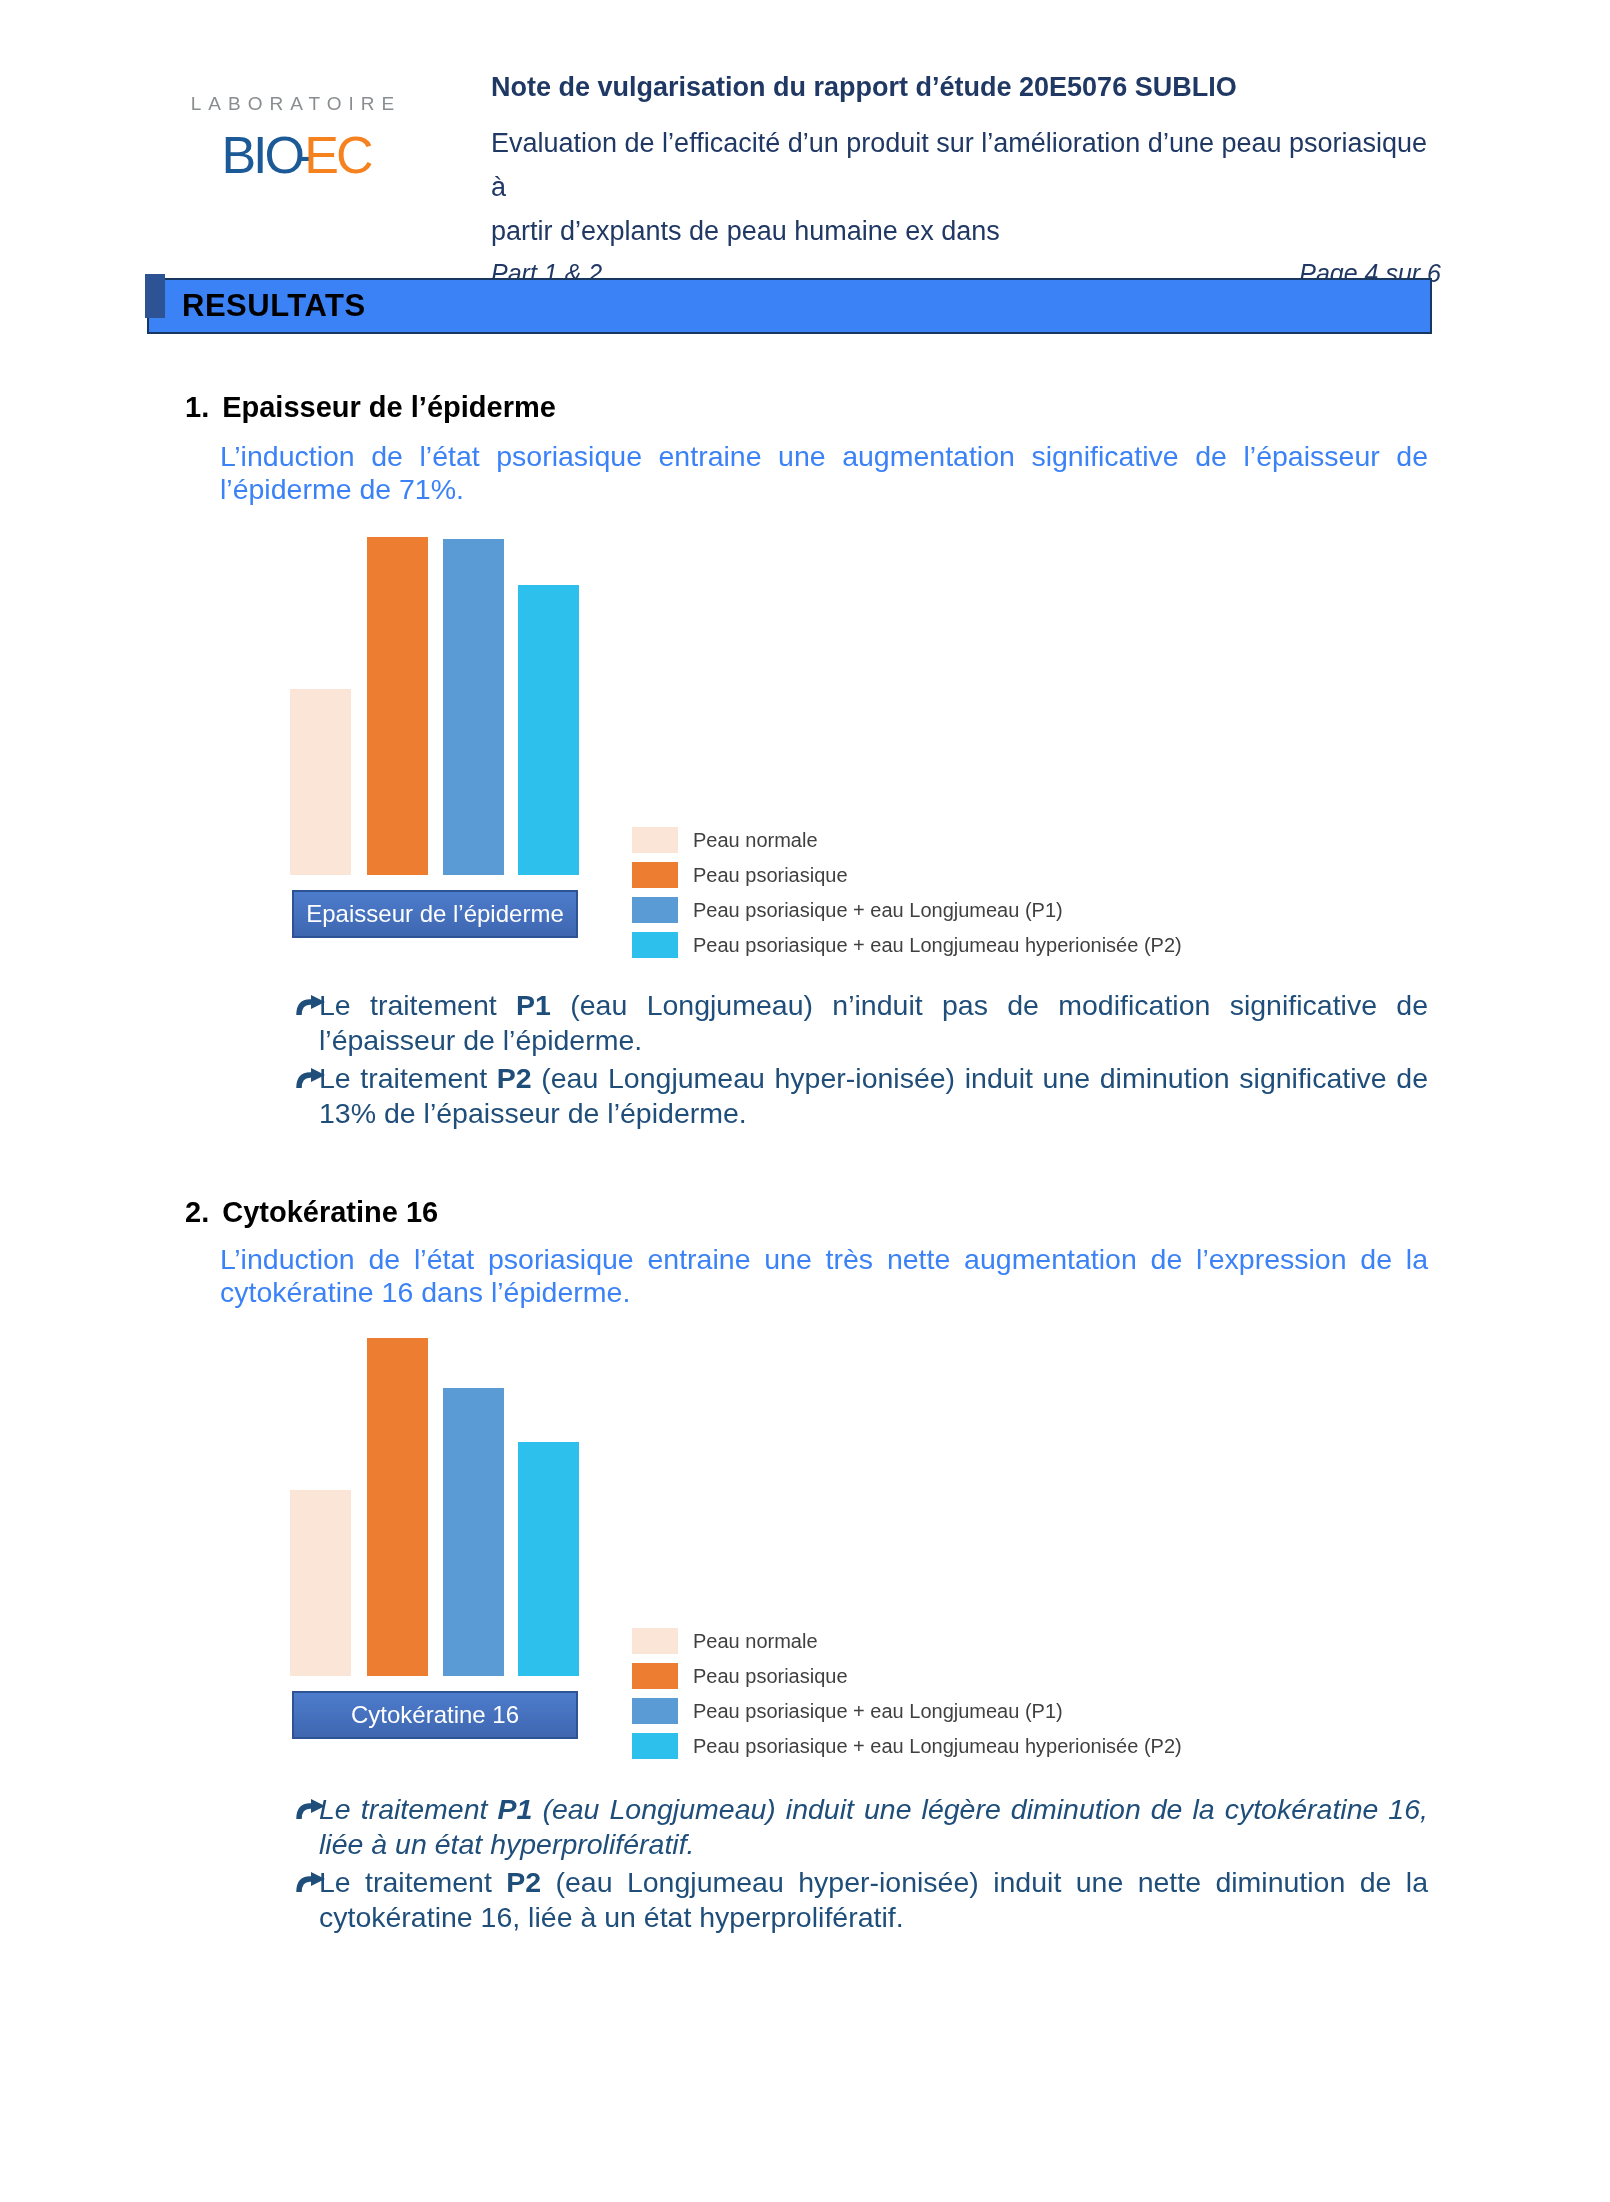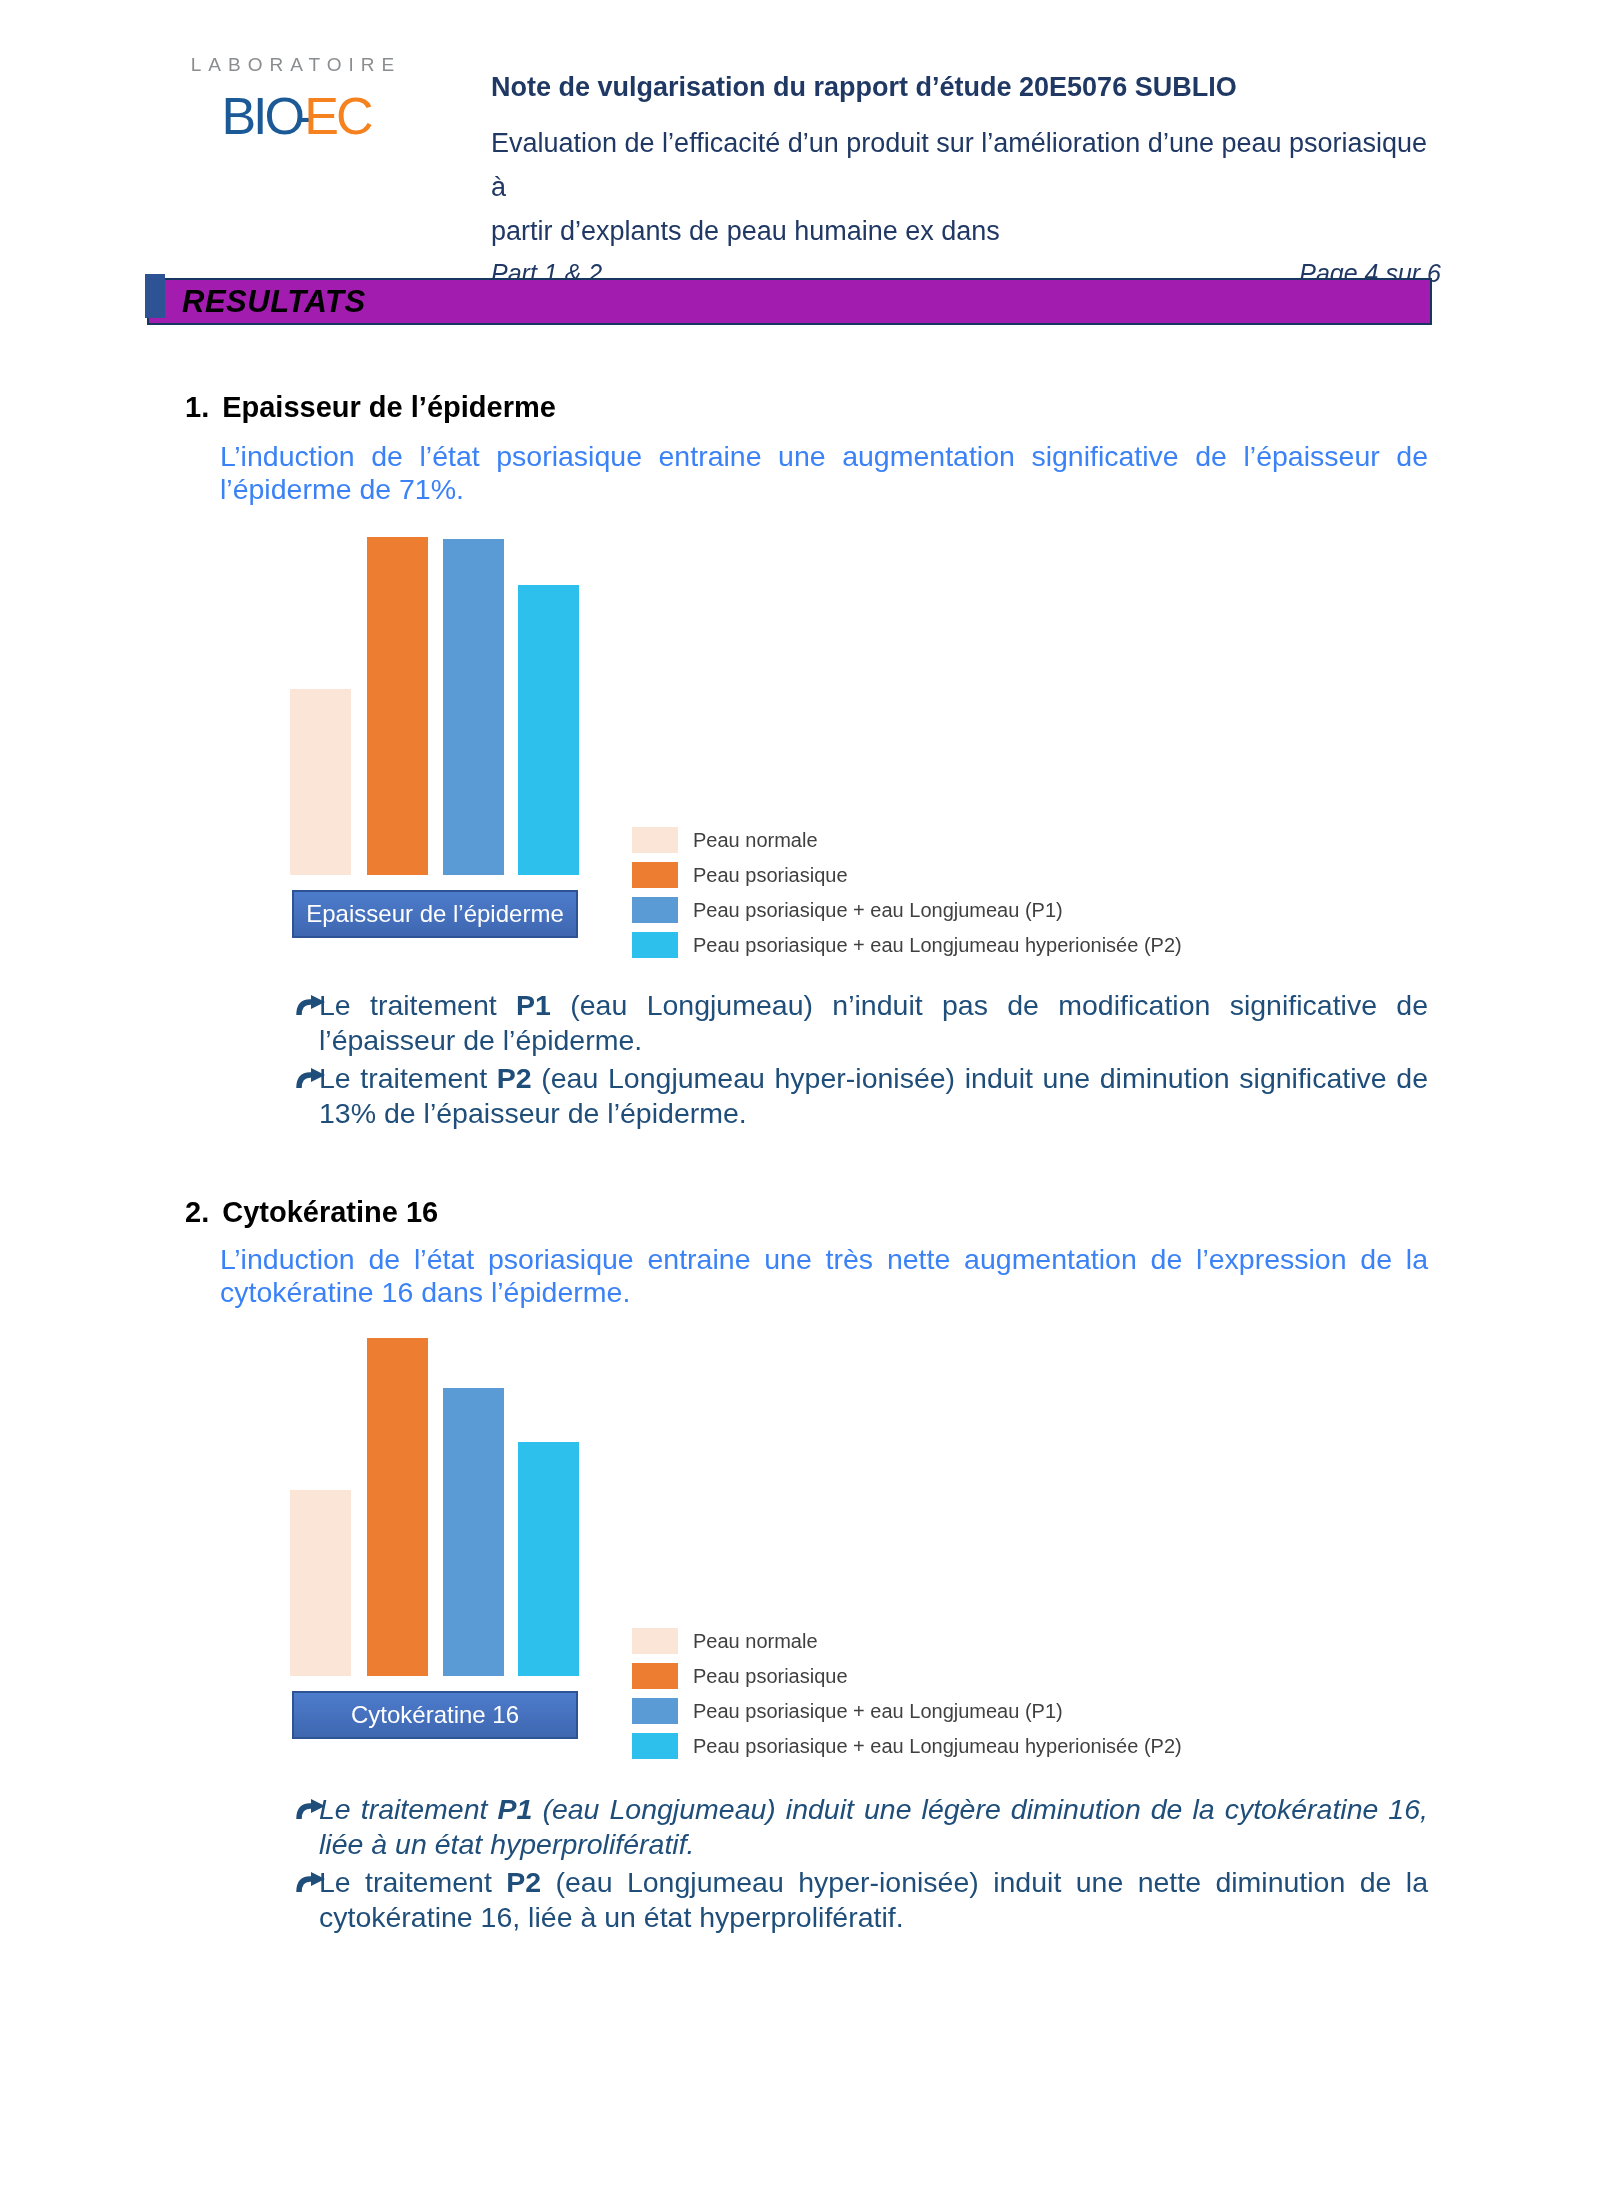--- a/index.html
+++ b/index.html
@@ -1,32 +1,32 @@
 <!DOCTYPE html>
 <html><head>
 <meta charset="utf-8">
 <style>
   html,body{margin:0;padding:0;background:#fff;}
   body{width:1610px;height:2202px;position:relative;font-family:"Liberation Sans",sans-serif;color:#000;overflow:hidden;}
 
   
   .logo{position:absolute;left:150px;top:54px;width:292px;text-align:center;}
-  .logo-top{font-size:19px;letter-spacing:7px;color:#8a8d90;font-weight:400;}
+  .logo-top{font-size:19px;letter-spacing:7px;color:#8a8d90;font-weight:400;margin-top:39px;}
   .logo-main{font-size:52px;line-height:0.95;letter-spacing:-3px;font-weight:400;margin-top:16px;}
   .logo-bio{color:#1b5a96;}
   .logo-dash{color:#1b5a96;margin:0 -6px;}
   .logo-ec{color:#f5821f;}
 
   .header-text{position:absolute;left:491px;top:60px;width:950px;color:#203864;margin-top:12px;}
   .h-title{font-size:27px;font-weight:700;margin-bottom:18px;}
   .h-sub{font-size:27px;line-height:44px;}
   .h-partrow{display:flex;justify-content:space-between;font-size:25px;font-style:italic;margin-top:6px;}
 
   
-  .results-box{position:absolute;left:147px;top:278px;width:1285px;height:47px;border:2px solid #17375e;box-sizing:border-box;background:#a21caf;display:flex;align-items:center;font-style:italic;}
+  .results-box{position:absolute;left:147px;top:278px;width:1285px;height:56px;border:2px solid #17375e;box-sizing:border-box;background:#3b82f6;display:flex;align-items:center;}
   .results-accent{position:absolute;left:145px;top:274px;width:20px;height:44px;background:#2e5395;}
   .results-title{font-size:31px;font-weight:700;color:#000;padding-left:33px;letter-spacing:0.5px;}
 
   
   .sec-head{position:absolute;left:185px;display:flex;gap:13px;font-size:29px;font-weight:700;color:#000;}
   .sec-intro{position:absolute;left:220px;width:1208px;font-size:28.5px;line-height:33px;text-align:justify;color:#3b82f6;}
 
   
   .chart{position:absolute;left:290px;width:1140px;height:402px;}
   .plot{position:absolute;left:0;top:0;width:600px;height:338px;}

